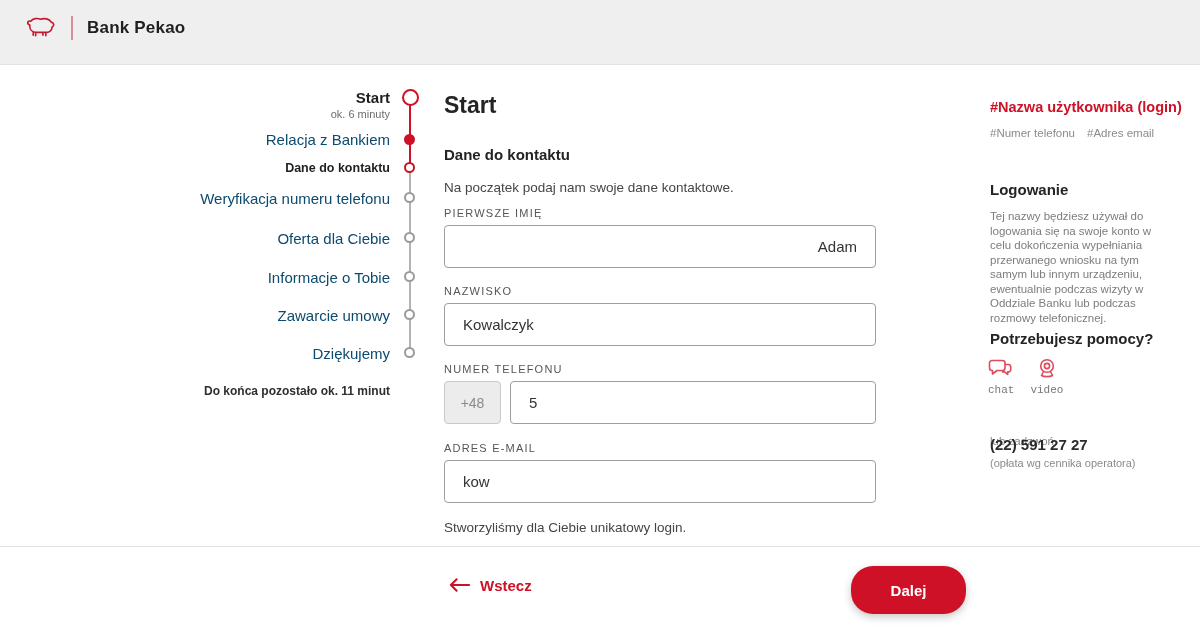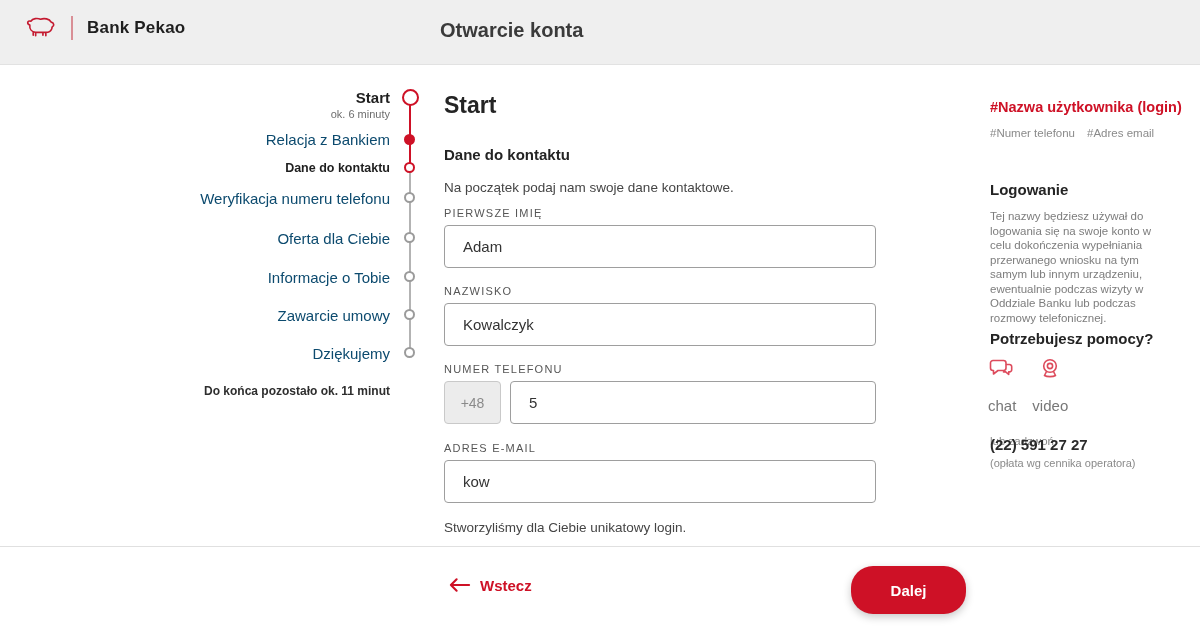--- a/index.html
+++ b/index.html
@@ -60,21 +60,21 @@
   
   .aside-hashtag-title { position:absolute; left:990px; top:99px; font-size:14.5px; font-weight:700;
     color:var(--accent); white-space:nowrap; }
   .aside-hashtags { position:absolute; left:990px; top:127px; font-size:11.5px; color:#8a8a8a; }
   .aside-hashtags span { margin-right:12px; }
   .aside-heading { position:absolute; left:990px; font-size:15px; font-weight:700; color:#242424; }
   .aside-paragraph { position:absolute; left:990px; top:209px; width:178px;
     font-size:11.5px; line-height:14.5px; color:#7d7d7d; }
   .help-options { position:absolute; left:988px; top:357px; display:flex; gap:16px; }
   .help-option { display:flex; flex-direction:column; align-items:center; cursor:pointer; }
-  .help-option .opt-label { margin-top:16px; font-size:15px; color:#777; }
+  .help-option .opt-label { margin-top:3px; font-size:11px; color:#777;font-family:Liberation Mono, monospace; }
   .call-text  { position:absolute; left:990px; top:419px; font-size:11.5px; color:#8a8a8a;margin-top:16px; }
   .phone-number { position:absolute; left:990px; top:436px; font-size:15px; font-weight:700; color:#2b2b2b; }
   .phone-note { position:absolute; left:990px; top:457px; font-size:11px; color:#8a8a8a; }
 
   
   .footer-divider { position:absolute; left:0; top:546px; width:1200px; height:1px; background:#e0e0e0; }
   .back-link { position:absolute; left:448px; top:577px; display:flex; align-items:flex-start; gap:9px;
     cursor:pointer; }
   .back-link .back-label { font-size:15px; font-weight:700; color:var(--accent); }
   .next-button { position:absolute; left:851px; top:566px; width:115px; height:48px;
@@ -93,21 +93,20 @@
   <div class="header">
     <div class="logo-wrap">
       <span>
         <svg width="33" height="24" viewBox="0 0 34 24" fill="none" stroke="#c41a30" stroke-width="1.7" stroke-linecap="round" stroke-linejoin="round">
           <path d="M6 9 C3 8 3 4 7 5 C9 2 14 1.5 17 3 C21 1.5 26 2.5 28 6 C31 6.5 31.5 10 29 11 L28.5 13 C27.5 15.5 25 16.5 22.5 16.5 L22.5 20 M19.5 16.5 L19.5 19.5 M22.5 16.5 L12 16.5 M12 16.5 L12 20 M9.5 16 L9.5 19.5 M12 16.5 C8 16 5.5 13 6 9"></path>
         </svg>
       </span>
       <span class="logo-divider"></span>
       <span class="brand-text">Bank Pekao</span>
     </div>
-    <div class="header-title">Otwarcie konta</div>
   </div>
 
   <div>
     <div class="tl-line-red"></div>
     <div class="tl-line-gray"></div>
 
     <div class="step-label major" style="top:90px">Start</div>
     <div class="step-sub" style="top:108px">ok. 6 minuty</div>
     <div class="step-label" style="top:132px">Relacja z Bankiem</div>
     <div class="step-label active" style="top:161px">Dane do kontaktu</div>
@@ -128,21 +127,21 @@
 
     <div class="remaining-note">Do końca pozostało ok. 11 minut</div>
   </div>
 
   <div>
     <h1 class="page-title">Start</h1>
     <div class="section-title">Dane do kontaktu</div>
     <div class="intro-text">Na początek podaj nam swoje dane kontaktowe.</div>
 
     <div class="field-label" style="top:207px">PIERWSZE IMIĘ</div>
-    <input class="text-input" style="top: 225px;" type="text" value="Adam">
+    <input class="text-input" style="top: 225px; text-align: right;" type="text" value="Adam">
 
     <div class="field-label" style="top:285px">NAZWISKO</div>
     <input class="text-input" style="top: 303px;" type="text" value="Kowalczyk">
 
     <div class="field-label" style="top:363px">NUMER TELEFONU</div>
     <div class="prefix-box">+48</div>
     <input class="text-input input-phone" type="text" value="5" style="">
 
     <div class="field-label" style="top:442px">ADRES E-MAIL</div>
     <input class="text-input" style="top: 460px;" type="text" value="kow">

